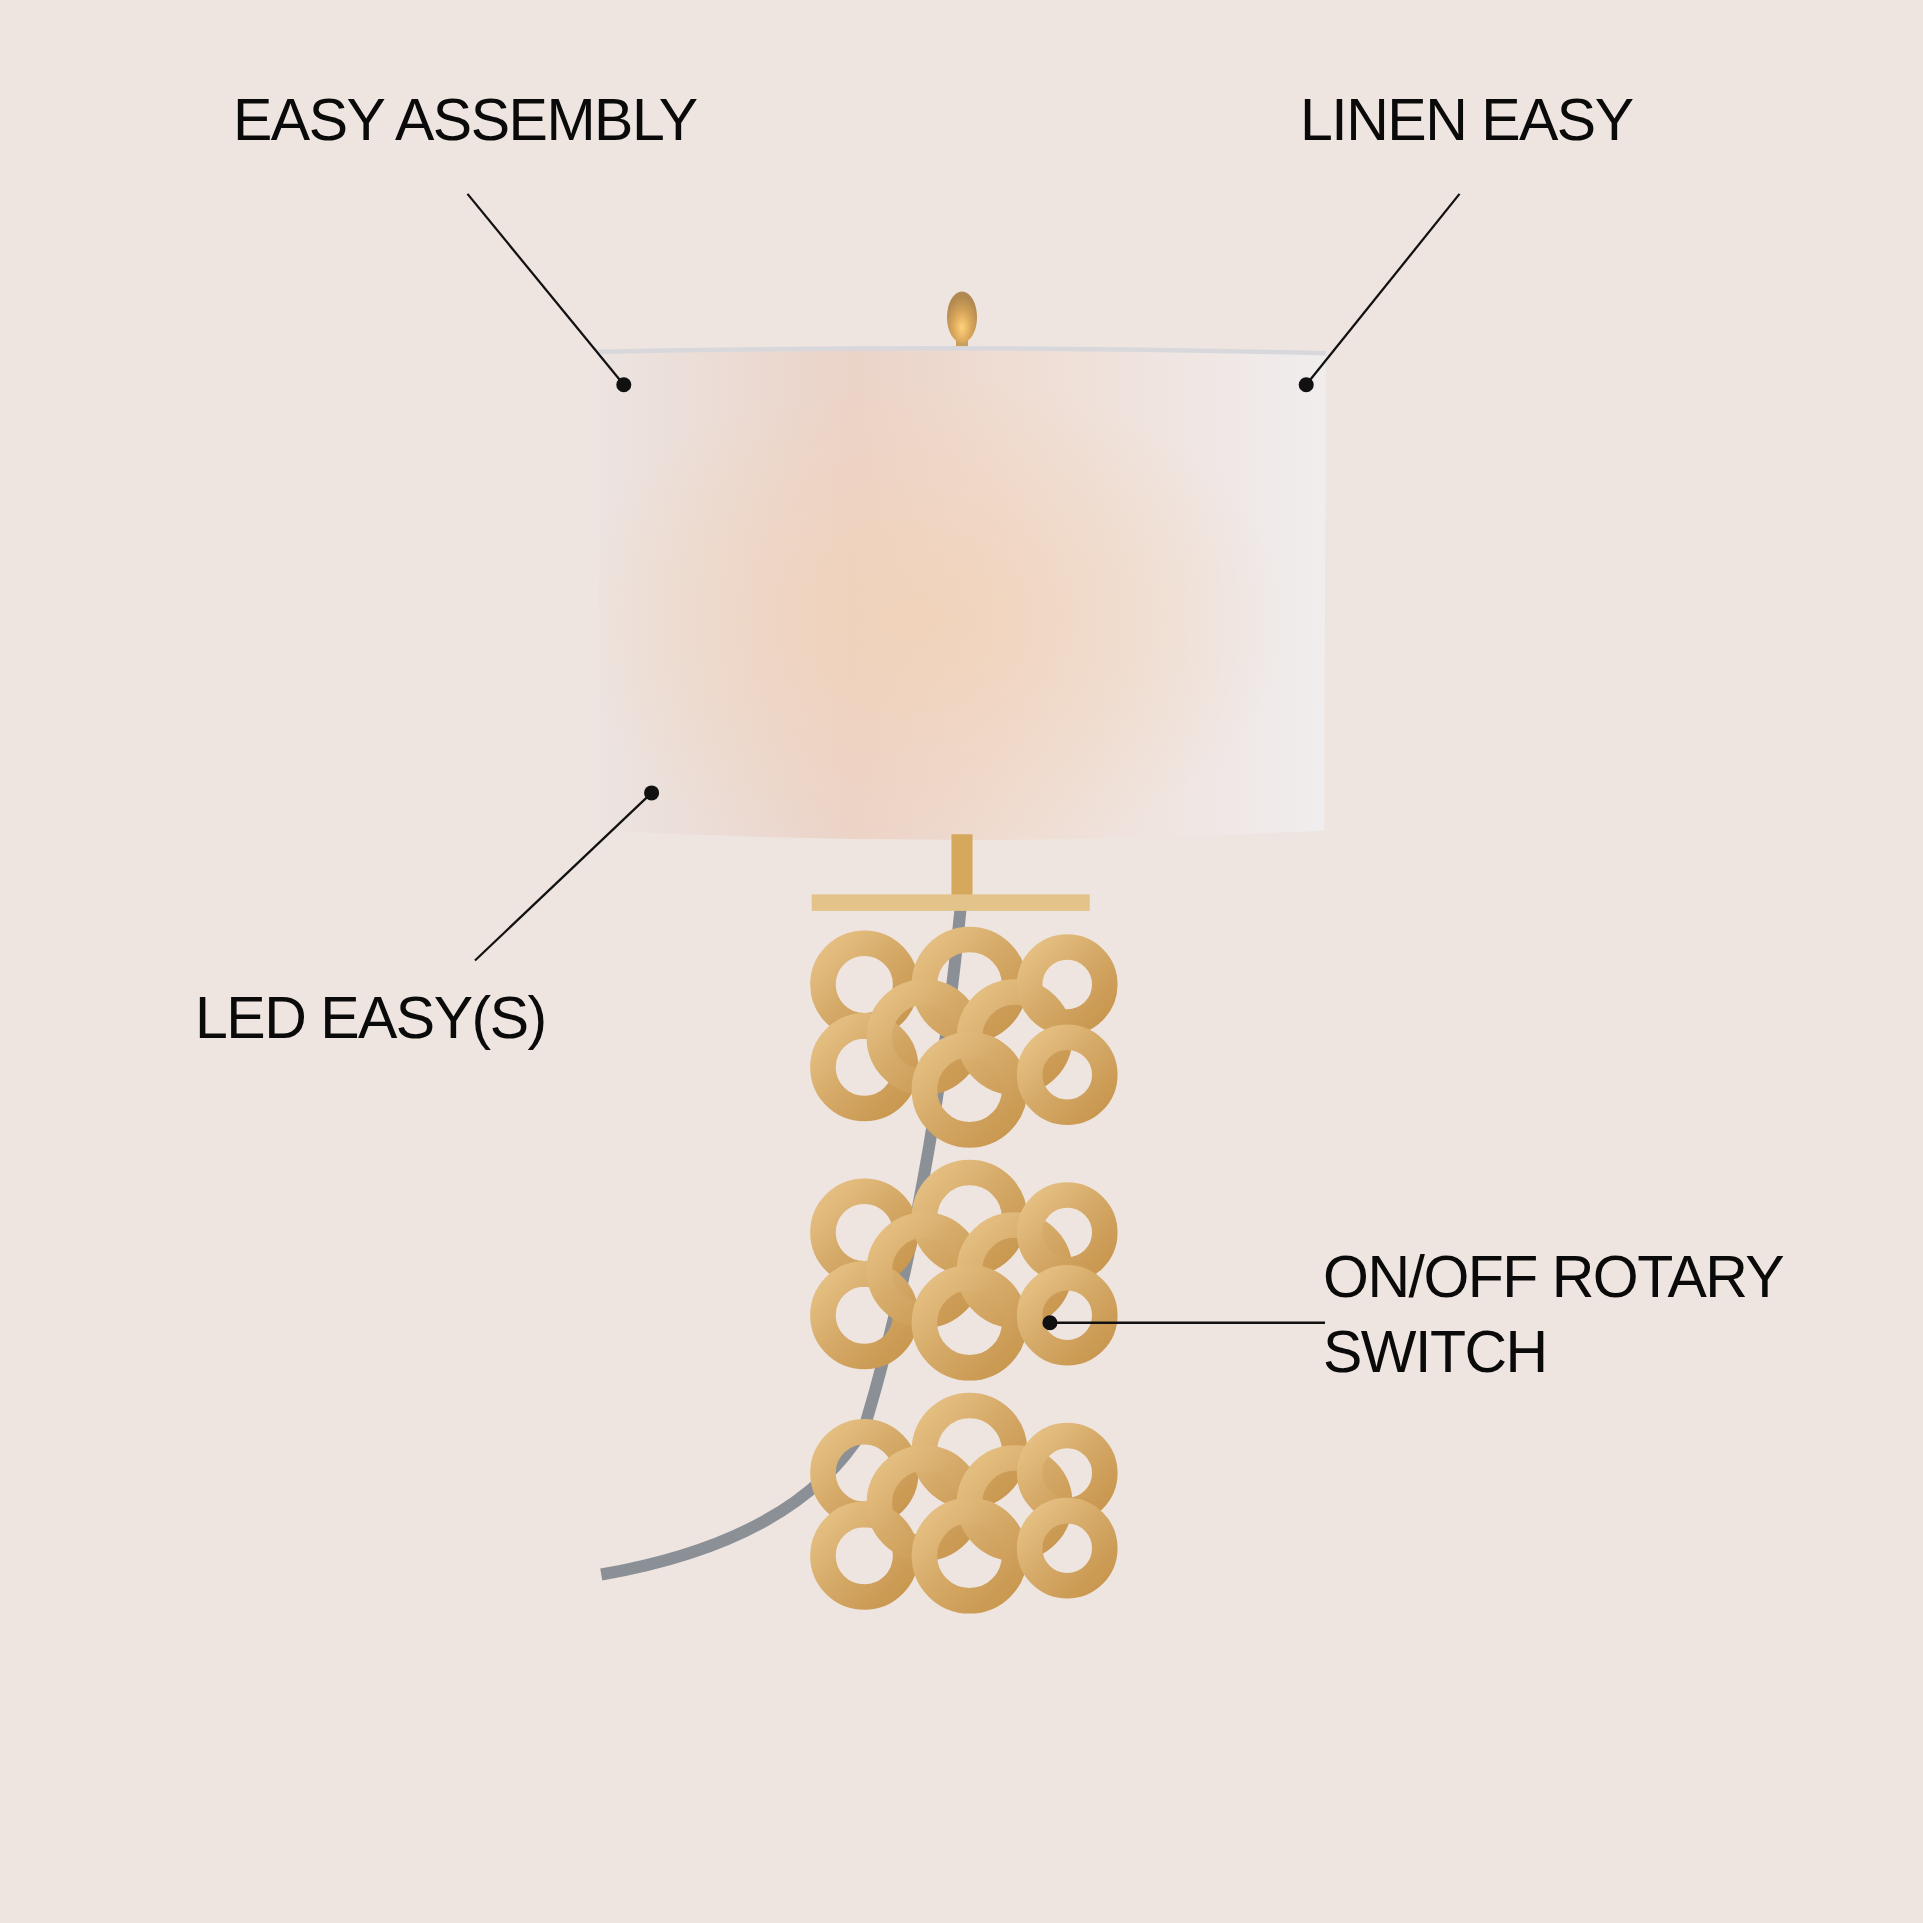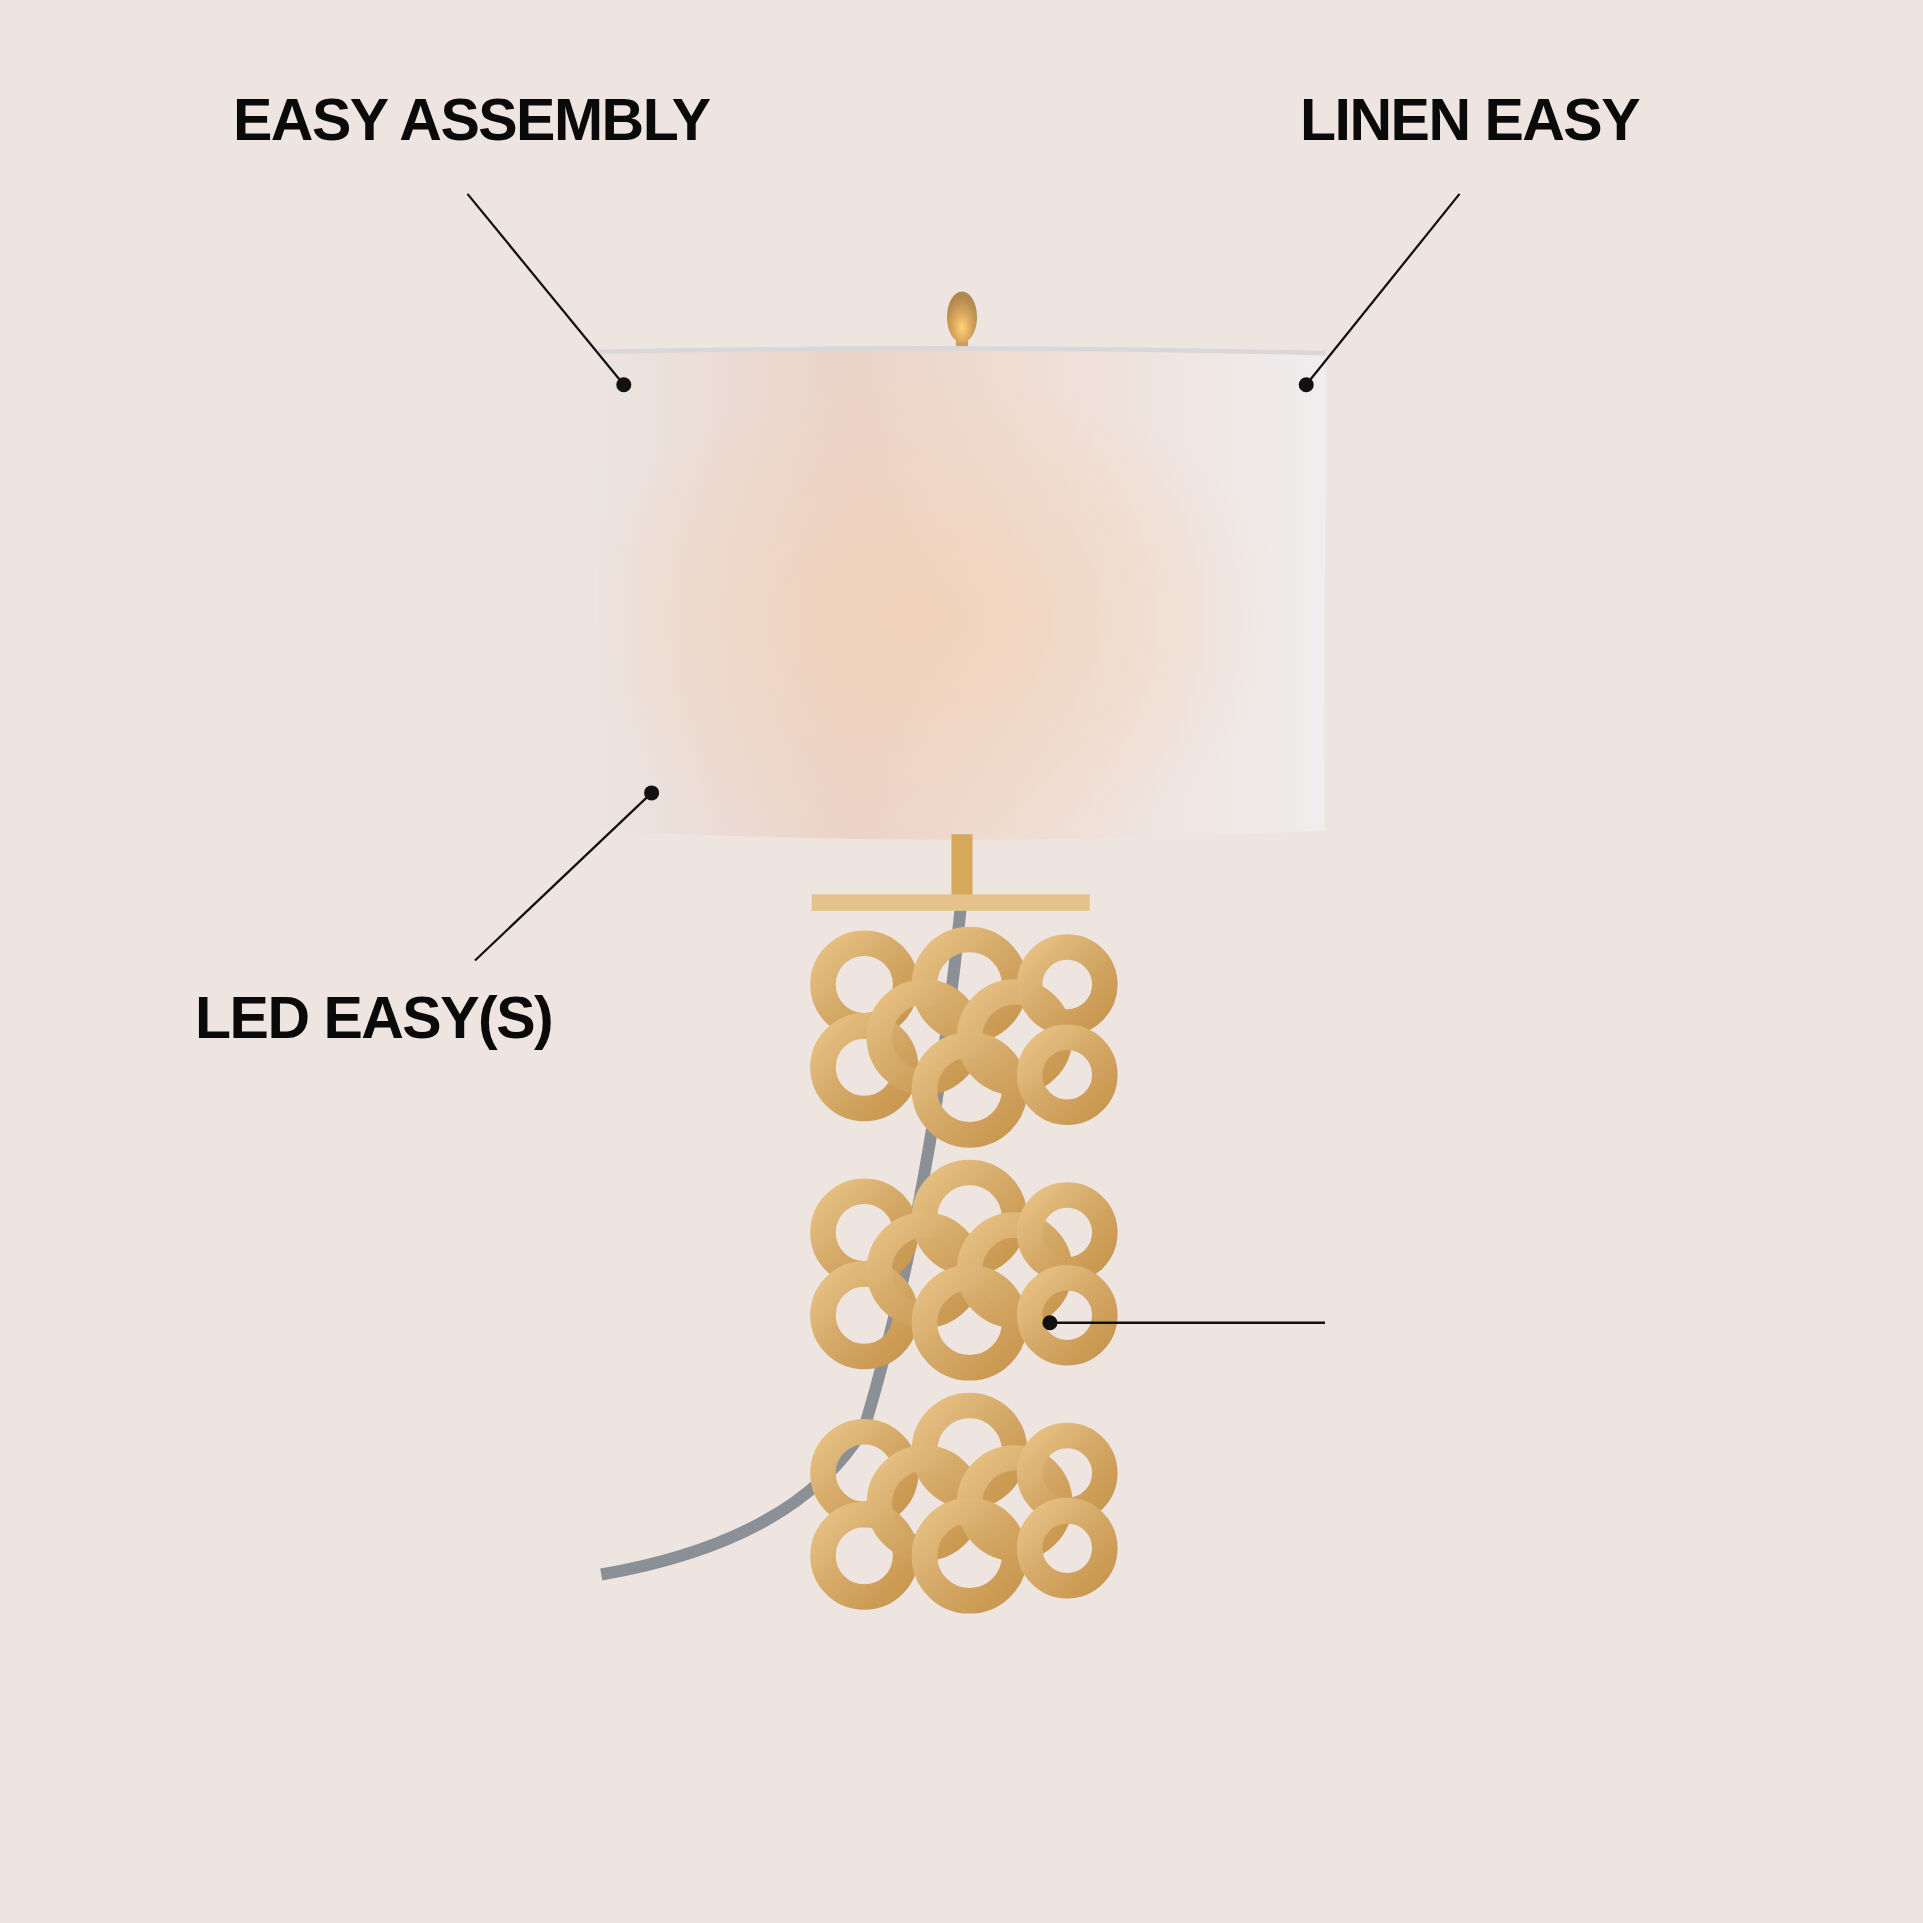--- a/index.html
+++ b/index.html
@@ -1,20 +1,20 @@
 <!DOCTYPE html>
 <html style="font-size:12px"><head>
 <meta charset="utf-8">
 <style>
   html, body { margin:0; padding:0; }
   body { width:1924px; height:1924px; background:#EEE5E0; position:relative; overflow:hidden;
          font-family:"Liberation Sans", "DejaVu Sans", sans-serif; }
   .canvas { position:absolute; left:0; top:0; width:1924px; height:1924px; }
   .label { position:absolute; color:#0a0a0a; font-size:59px; line-height:75px; letter-spacing:-1.5px;
-           text-align:left; white-space:nowrap; font-weight:700; }
+           text-align:left; white-space:nowrap; font-weight:400; }
   #lbl-easy { left:233px; top:83px; }
   #lbl-linen { left:1300px; top:83px; }
   #lbl-led { left:195px; top:981px; }
   #lbl-switch { left:1323px; top:1240px; }
   svg { position:absolute; left:0; top:0; }
 </style>
 </head>
 <body>
 
 <div class="canvas">
@@ -117,14 +117,18 @@
 
   <div id="lbl-easy" class="label">
     <div>EASY ASSEMBLY</div>
   </div>
   <div id="lbl-linen" class="label">
     <div>LINEN EASY</div>
   </div>
   <div id="lbl-led" class="label">
     <div>LED EASY(S)</div>
   </div>
+  <div id="lbl-switch" class="label">
+    <div>ON/OFF ROTARY</div>
+    <div>SWITCH</div>
+  </div>
 </div>
 
 
 </body></html>

